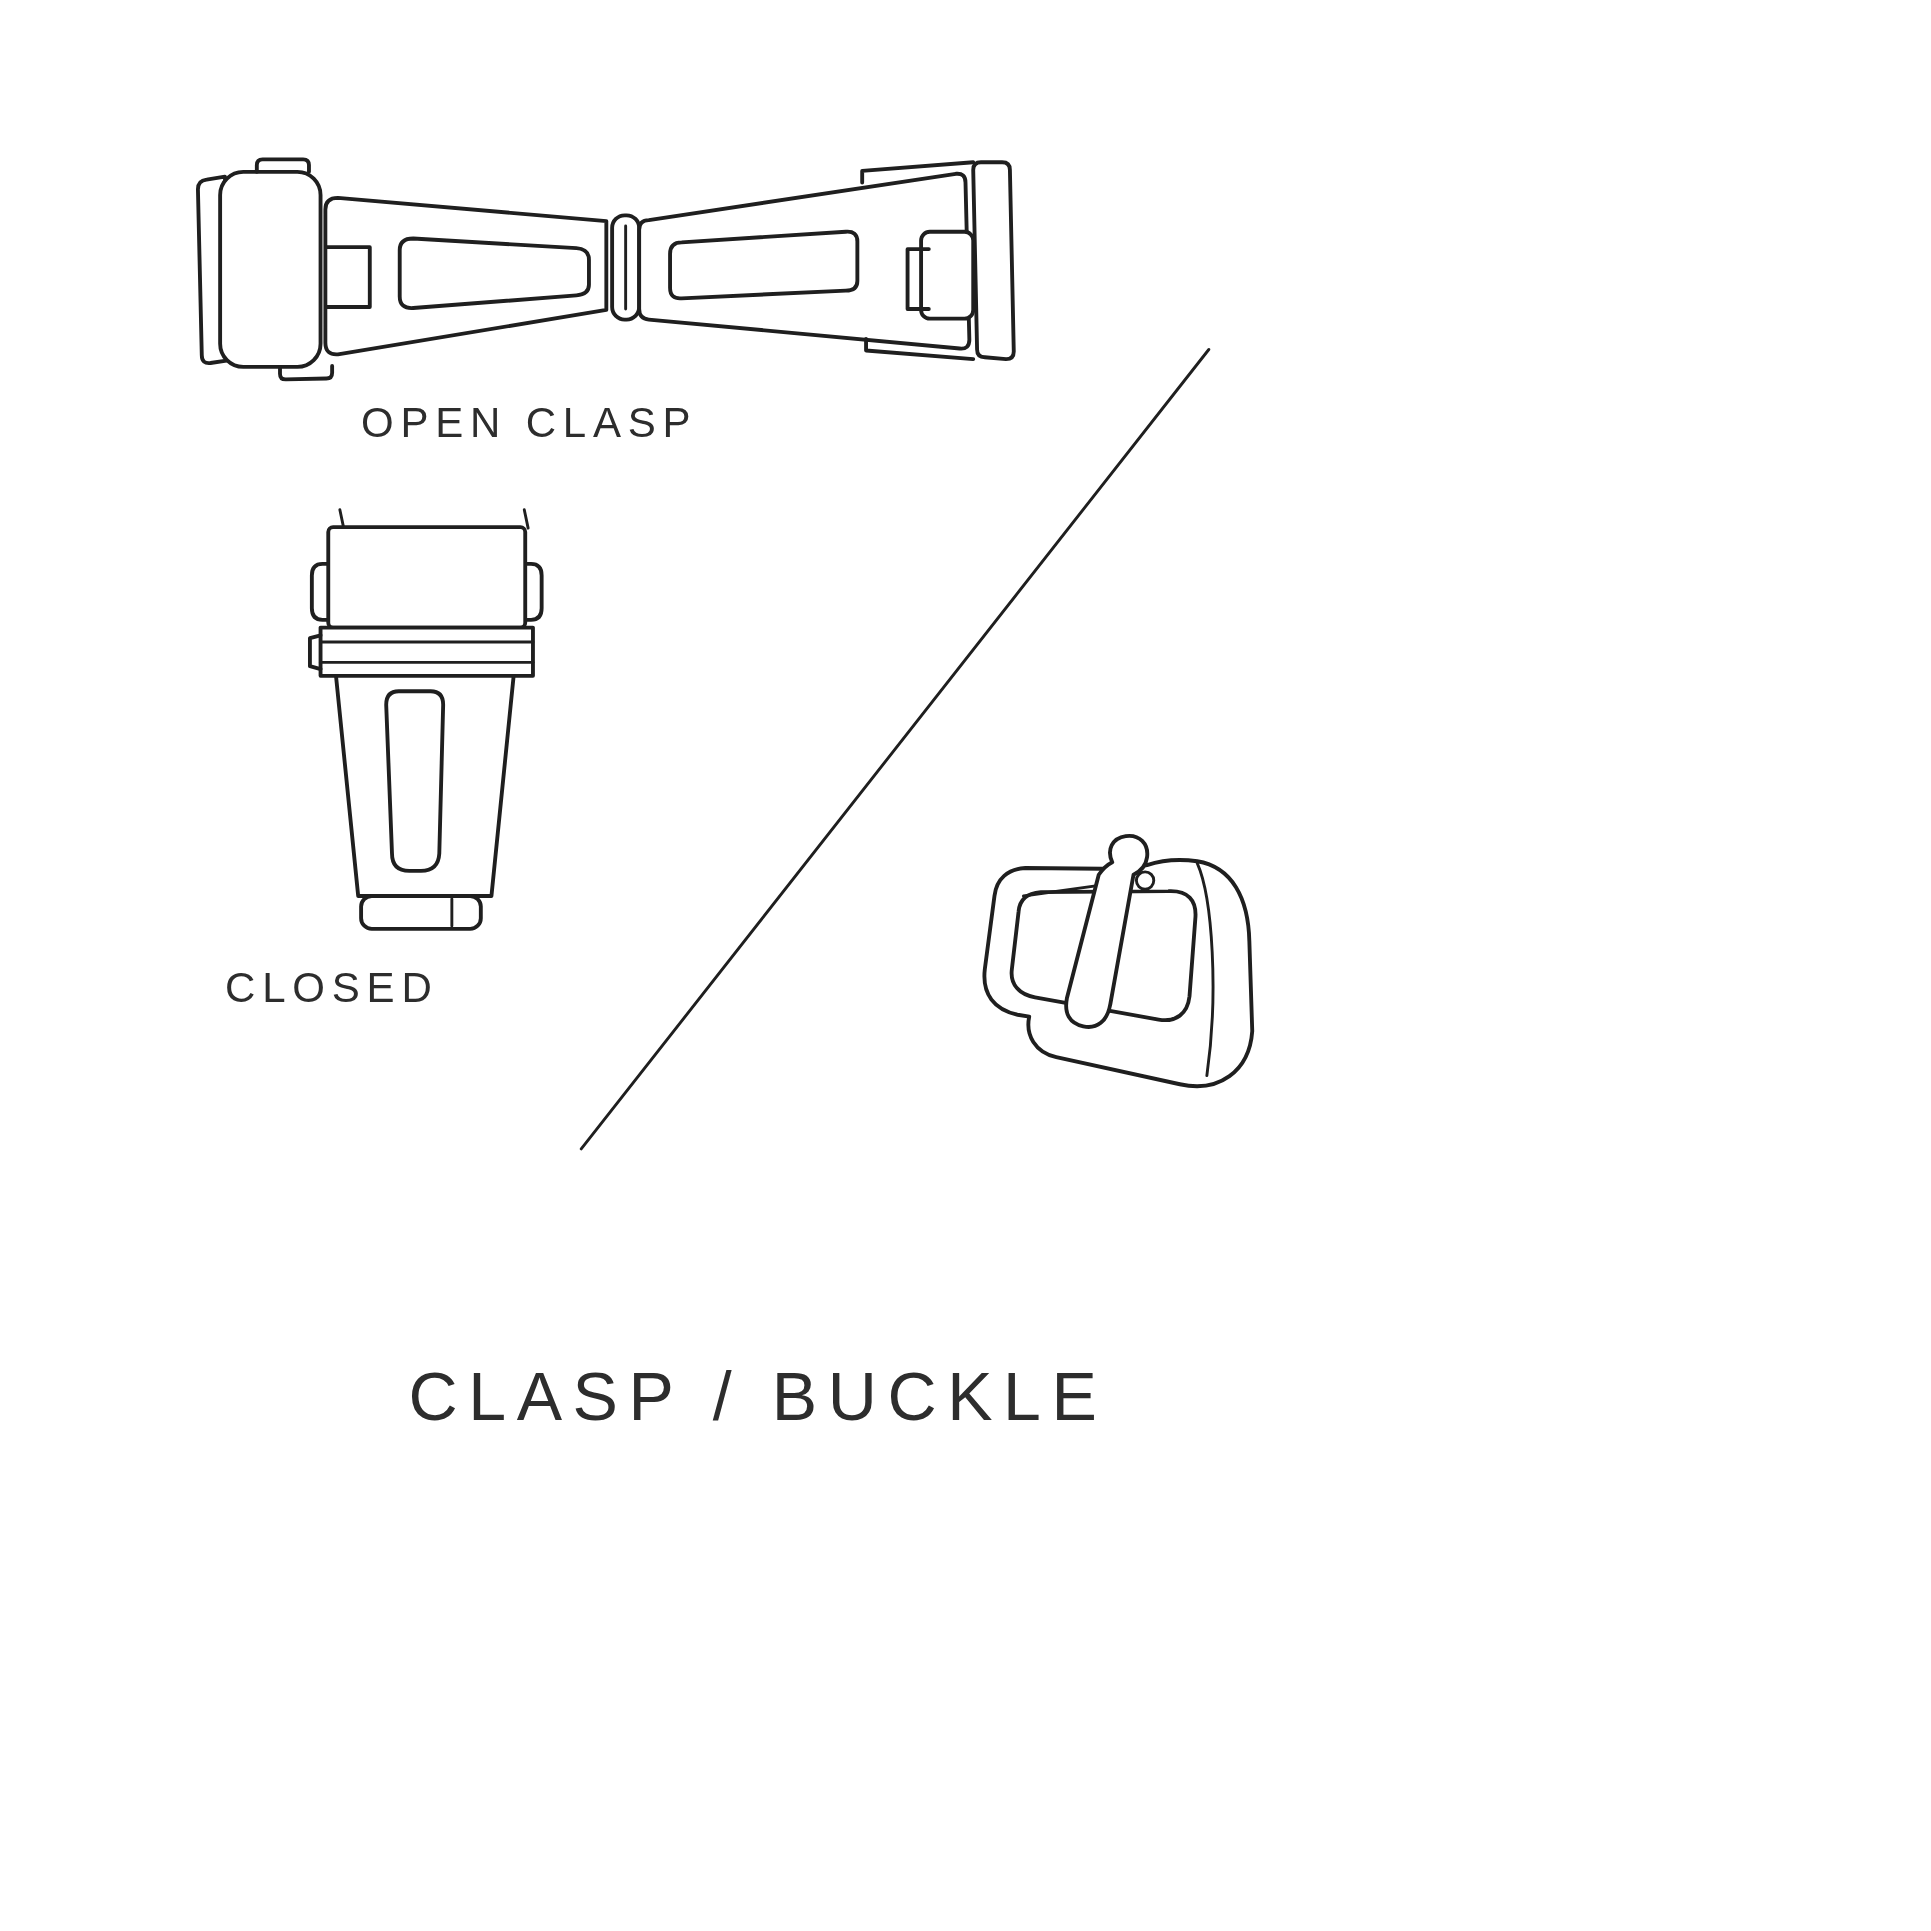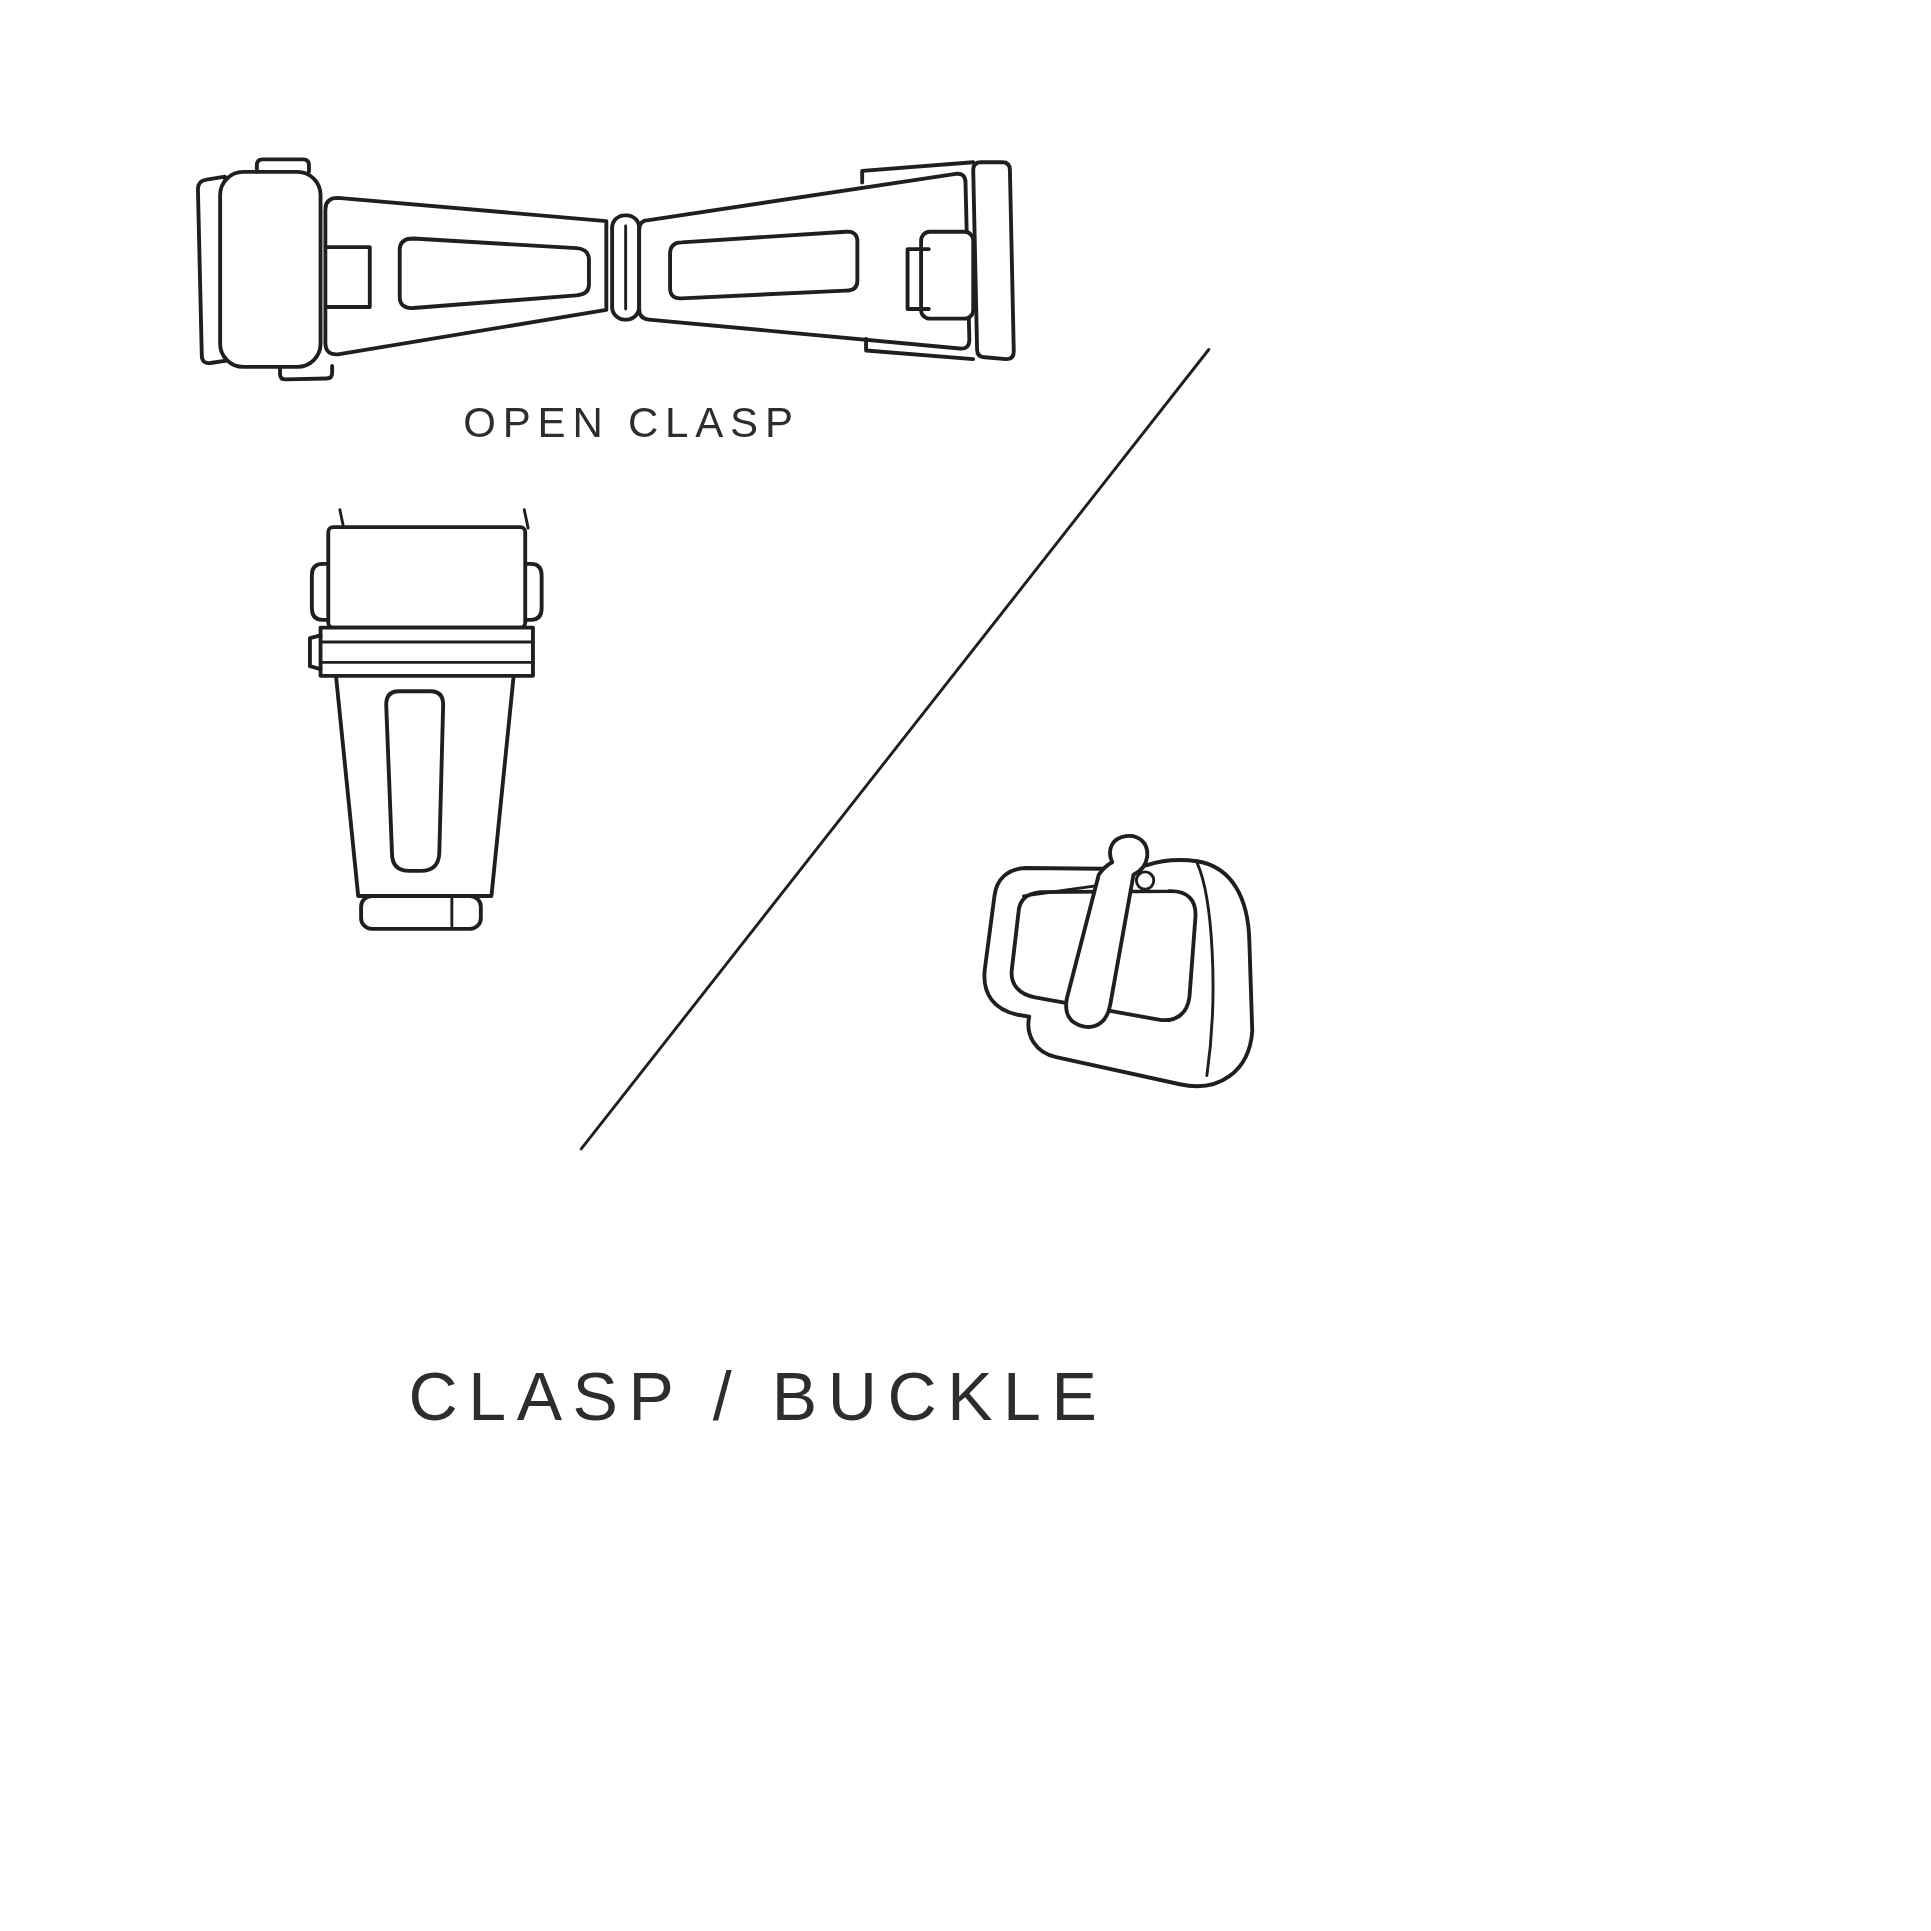--- a/index.html
+++ b/index.html
@@ -16,21 +16,21 @@
     fill: var(--background, #ffffff);
     stroke: var(--line, #1f1f1f);
     stroke-width: 4;
     stroke-linejoin: round;
     stroke-linecap: round;
   }
   .open { fill: none; }
   .thin { stroke-width: 3; }
   .caption {
     position: absolute;
-    text-align: center;
+    text-align: left;
     color: var(--text, #2d2d2d);
     font-size: 42px;
     letter-spacing: 6.8px;
     font-weight: 400;
     white-space: nowrap;
   }
   .title {
     position: absolute;
     text-align: center;
     color: var(--text, #1f1f1f);
@@ -144,17 +144,18 @@
                L1150,1040
                C1147,1058 1136,1066 1122,1063
                C1108,1060 1102,1050 1105,1034
                L1138,906
                C1142,900 1146,896 1152,893 Z"></path>
     </g>
   </svg>
 
   <div class="caption" style="left:361px; top:399px; width:541px;">OPEN CLASP</div>
 
+  <div class="caption" style="left:225px; top:964px; width:386px;">CLOSED</div>
 
   <div class="title" style="left:275px; top:1321px; width:966px;margin-top:36px;">CLASP / BUCKLE</div>
 
 </div>
 
 
 </body></html>

